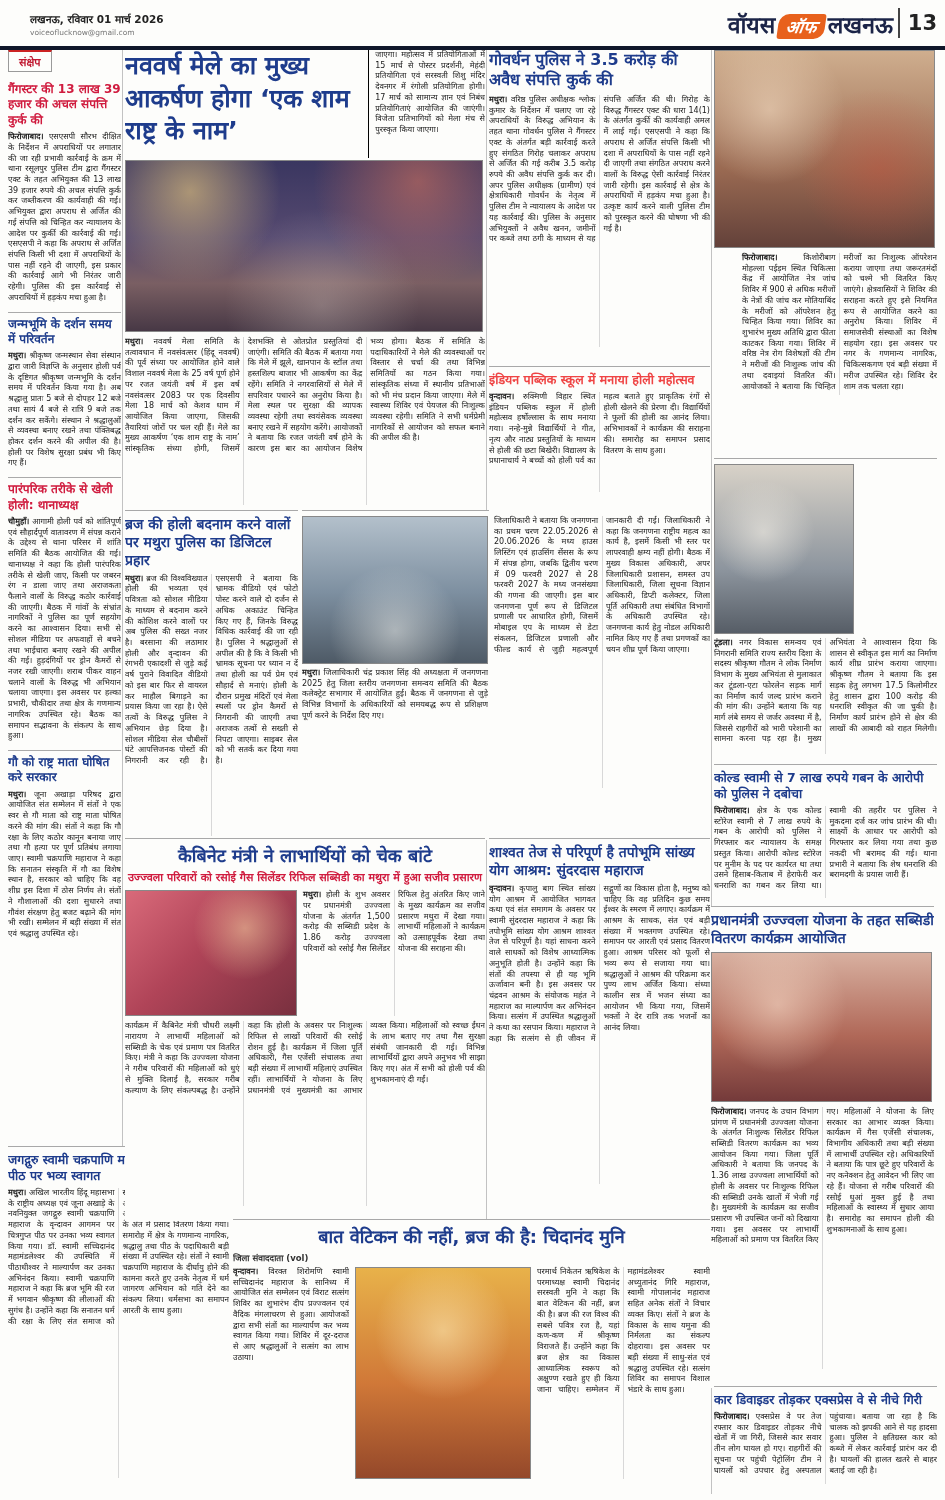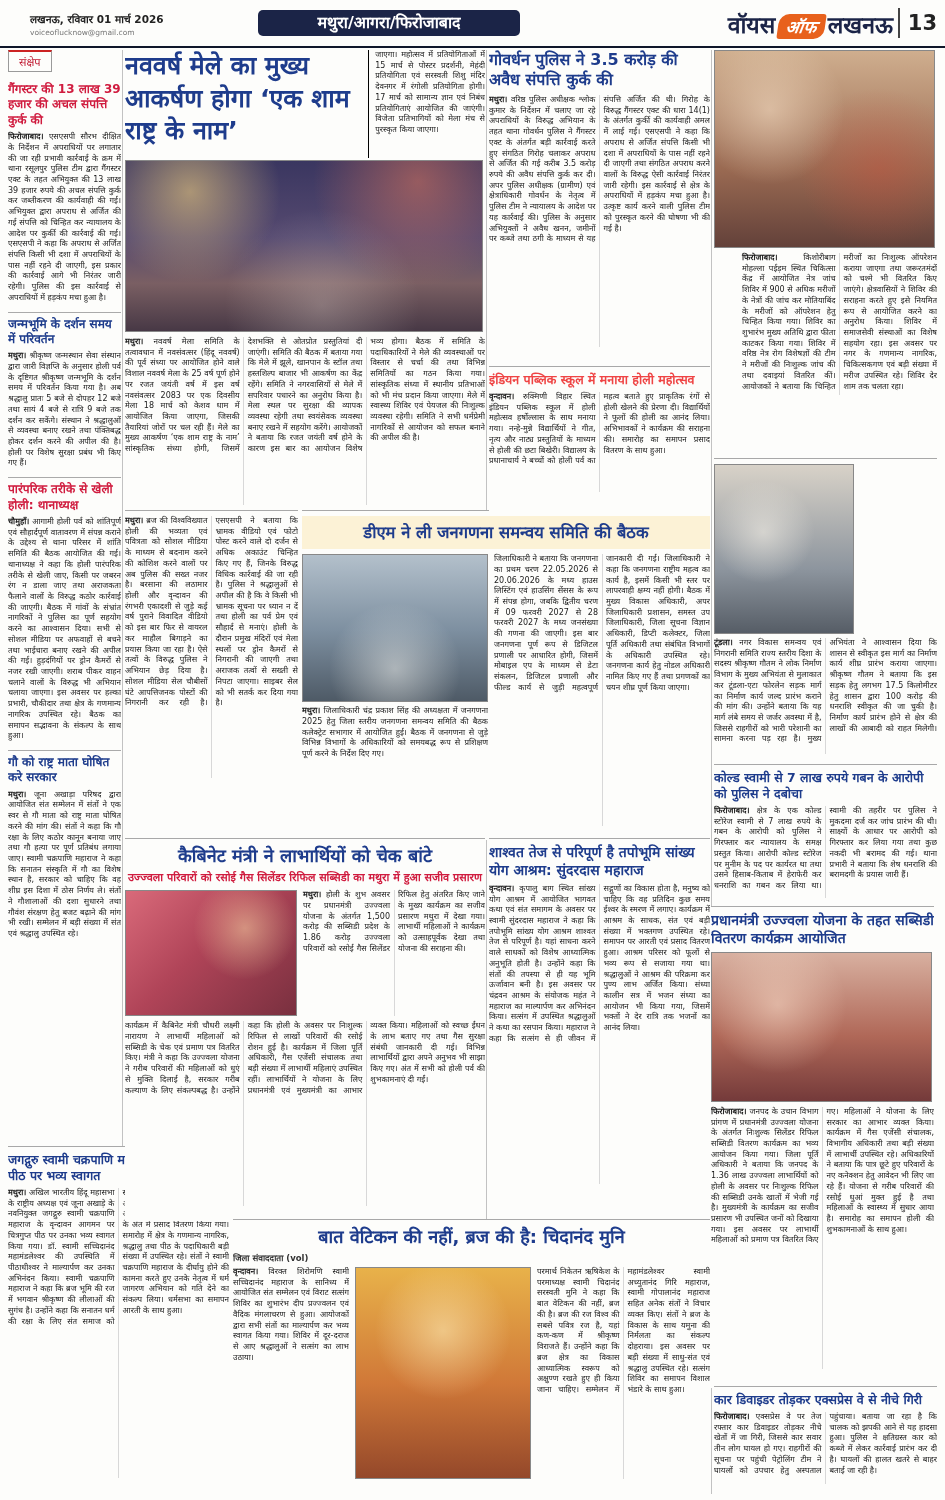--- a/index.html
+++ b/index.html
@@ -1,19 +1,19 @@
 <!DOCTYPE html>
 <html><head>
 <meta charset="utf-8">
 <style>
   html,body{margin:0;padding:0;background:#d8d8d8;}
   .page{position:relative;width:945px;height:1500px;background:#fdfdfb;margin:0 auto;
         font-family:"DejaVu Sans",sans-serif;color:#141414;overflow:hidden;}
   
-  .hdr{position:absolute;left:0;top:0;width:945px;height:46px;border-bottom:2px solid #0f172a;text-decoration:underline;}
+  .hdr{position:absolute;left:0;top:0;width:945px;height:46px;border-bottom:4px solid #0f172a;text-decoration:underline;}
   .hdr-date{position:absolute;left:30px;top:12px;font-size:10.5px;font-weight:bold;color:#222;}
   .hdr-email{position:absolute;left:30px;top:28px;font-size:7.5px;color:#777;}
   .region-pill{position:absolute;left:258px;top:10px;width:262px;height:26px;background:#1b2447;
       color:#fff;font-size:16px;font-weight:bold;text-align:center;line-height:26px;border-radius:5px;}
   .masthead{position:absolute;right:52px;top:8px;font-weight:900;font-size:23px;color:#1b2447;white-space:nowrap;}
   .masthead .of{display:inline-block;background:#e8611c;color:#fff;font-style:italic;font-size:17px;
       padding:1px 8px;border-radius:10px 3px 10px 3px;transform:skewX(-8deg);margin:0 3px;}
   .pagenum{position:absolute;right:8px;top:8px;font-size:21px;font-weight:bold;color:#222;
       border-left:2px solid #444;padding-left:8px;height:30px;line-height:30px;}
   
@@ -60,33 +60,32 @@
     linear-gradient(135deg,#d96a7a 0%,#b04458 45%,#79303f 100%);}
   .photo-stage{background:
     radial-gradient(circle at 50% 30%,rgba(255,240,190,.55),transparent 40%),
     linear-gradient(180deg,#e8b24a 0%,#d07838 55%,#94482a 100%);}
   .photo-subsidy{background:
     radial-gradient(circle at 30% 35%,rgba(255,230,210,.5),transparent 38%),
     linear-gradient(180deg,#d8b0a0 0%,#b06858 56%,#743a3a 100%);}
   
   .briefs{position:absolute;left:8px;top:50px;width:113px;height:1092px;overflow:hidden;}
   .briefs-label{display:inline-block;border:1px solid #9a9a9a;border-top:2px solid #c22;
-      color:#c01830;font-weight:normal;font-size:11px;padding:2px 10px;margin-bottom:6px;text-align:right;}
+      color:#c01830;font-weight:bold;font-size:11px;padding:2px 10px;margin-bottom:6px;text-align:right;}
   .brief{border-bottom:1px solid #aaa;padding:4px 0 8px 0;}
   .brief .hl{font-size:12px;}
 </style>
 </head>
 <body>
 
 <div class="page">
 
   <div class="hdr">
     <div class="hdr-date">लखनऊ, रविवार 01 मार्च 2026</div>
     <div class="hdr-email">voiceoflucknow@gmail.com</div>
-    <div class="region-pill">मथुरा/आगरा/फिरोजाबाद</div>
     <div class="masthead">
       <span>वॉयस</span><span class="of">ऑफ</span><span>लखनऊ</span>
     </div>
     <div class="pagenum">13</div>
   </div>
 
   <div class="vrule" style="left:122px;"></div>
   <div class="vrule" style="left:486px;"></div>
   <div class="vrule" style="left:711px;"></div>
 
@@ -140,28 +139,28 @@
       <div class="body" style="width:112px;border-left:1px solid #000000;padding-left:6px;height:108px;overflow:hidden;">जाएगा। महोत्सव में प्रतियोगिताओं में 15 मार्च से पोस्टर प्रदर्शनी, मेहंदी प्रतियोगिता एवं सरस्वती शिशु मंदिर देवनगर में रंगोली प्रतियोगिता होगी। 17 मार्च को सामान्य ज्ञान एवं निबंध प्रतियोगिताएं आयोजित की जाएंगी। विजेता प्रतिभागियों को मेला मंच से पुरस्कृत किया जाएगा।</div>
     </div>
     <div class="photo photo-crowd" style="width:358px;height:172px;margin:2px 0 5px 0;"></div>
     <div class="body cols-3" style="height:168px;">
       <span class="dl">मथुरा।</span>
       <span>नववर्ष मेला समिति के तत्वावधान में नवसंवत्सर (हिंदू नववर्ष) की पूर्व संध्या पर आयोजित होने वाले विशाल नववर्ष मेला के 25 वर्ष पूर्ण होने पर रजत जयंती वर्ष में इस वर्ष नवसंवत्सर 2083 पर एक दिवसीय मेला 18 मार्च को केशव धाम में आयोजित किया जाएगा, जिसकी तैयारियां जोरों पर चल रही हैं। मेले का मुख्य आकर्षण ‘एक शाम राष्ट्र के नाम’ सांस्कृतिक संध्या होगी, जिसमें देशभक्ति से ओतप्रोत प्रस्तुतियां दी जाएंगी। समिति की बैठक में बताया गया कि मेले में झूले, खानपान के स्टॉल तथा हस्तशिल्प बाजार भी आकर्षण का केंद्र रहेंगे। समिति ने नगरवासियों से मेले में सपरिवार पधारने का अनुरोध किया है। मेला स्थल पर सुरक्षा की व्यापक व्यवस्था रहेगी तथा स्वयंसेवक व्यवस्था बनाए रखने में सहयोग करेंगे। आयोजकों ने बताया कि रजत जयंती वर्ष होने के कारण इस बार का आयोजन विशेष भव्य होगा। बैठक में समिति के पदाधिकारियों ने मेले की व्यवस्थाओं पर विस्तार से चर्चा की तथा विभिन्न समितियों का गठन किया गया। सांस्कृतिक संध्या में स्थानीय प्रतिभाओं को भी मंच प्रदान किया जाएगा। मेले में स्वास्थ्य शिविर एवं पेयजल की निःशुल्क व्यवस्था रहेगी। समिति ने सभी धर्मप्रेमी नागरिकों से आयोजन को सफल बनाने की अपील की है।</span>
     </div>
   </div>
 
   <div class="art sep" style="left:125px;top:510px;width:173px;height:324px;">
+    <h2 class="hl hl-md">ब्रज की होली बदनाम करने वालों पर मथुरा पुलिस का डिजिटल प्रहार</h2>
     <div class="body cols-2" style="height:262px;">
       <span class="dl">मथुरा।</span>
       <span>ब्रज की विश्वविख्यात होली की भव्यता एवं पवित्रता को सोशल मीडिया के माध्यम से बदनाम करने की कोशिश करने वालों पर अब पुलिस की सख्त नजर है। बरसाना की लठामार होली और वृन्दावन की रंगभरी एकादशी से जुड़े कई वर्ष पुराने विवादित वीडियो को इस बार फिर से वायरल कर माहौल बिगाड़ने का प्रयास किया जा रहा है। ऐसे तत्वों के विरुद्ध पुलिस ने अभियान छेड़ दिया है। सोशल मीडिया सेल चौबीसों घंटे आपत्तिजनक पोस्टों की निगरानी कर रही है। एसएसपी ने बताया कि भ्रामक वीडियो एवं फोटो पोस्ट करने वाले दो दर्जन से अधिक अकाउंट चिन्हित किए गए हैं, जिनके विरुद्ध विधिक कार्रवाई की जा रही है। पुलिस ने श्रद्धालुओं से अपील की है कि वे किसी भी भ्रामक सूचना पर ध्यान न दें तथा होली का पर्व प्रेम एवं सौहार्द से मनाएं। होली के दौरान प्रमुख मंदिरों एवं मेला स्थलों पर ड्रोन कैमरों से निगरानी की जाएगी तथा अराजक तत्वों से सख्ती से निपटा जाएगा। साइबर सेल को भी सतर्क कर दिया गया है।</span>
     </div>
   </div>
 
   <div class="art sep" style="left:302px;top:510px;width:408px;height:324px;">
-    <h2 class="hl hl-band">डीएम ने ली जनगणना समन्वय समिति की बैठक</h2>
     <div class="row">
       <div style="width:186px;">
         <div class="photo photo-meeting" style="width:186px;height:148px;margin-bottom:4px;"></div>
         <div class="body" style="height:118px;overflow:hidden;">
           <span class="dl">मथुरा।</span>
           <span>जिलाधिकारी चंद्र प्रकाश सिंह की अध्यक्षता में जनगणना 2025 हेतु जिला स्तरीय जनगणना समन्वय समिति की बैठक कलेक्ट्रेट सभागार में आयोजित हुई। बैठक में जनगणना से जुड़े विभिन्न विभागों के अधिकारियों को समयबद्ध रूप से प्रशिक्षण पूर्ण करने के निर्देश दिए गए।</span>
         </div>
       </div>
       <div class="body cols-2" style="flex:1;height:272px;">जिलाधिकारी ने बताया कि जनगणना का प्रथम चरण 22.05.2026 से 20.06.2026 के मध्य हाउस लिस्टिंग एवं हाउसिंग सेंसस के रूप में संपन्न होगा, जबकि द्वितीय चरण में 09 फरवरी 2027 से 28 फरवरी 2027 के मध्य जनसंख्या की गणना की जाएगी। इस बार जनगणना पूर्ण रूप से डिजिटल प्रणाली पर आधारित होगी, जिसमें मोबाइल एप के माध्यम से डेटा संकलन, डिजिटल प्रणाली और फील्ड कार्य से जुड़ी महत्वपूर्ण जानकारी दी गई। जिलाधिकारी ने कहा कि जनगणना राष्ट्रीय महत्व का कार्य है, इसमें किसी भी स्तर पर लापरवाही क्षम्य नहीं होगी। बैठक में मुख्य विकास अधिकारी, अपर जिलाधिकारी प्रशासन, समस्त उप जिलाधिकारी, जिला सूचना विज्ञान अधिकारी, डिप्टी कलेक्टर, जिला पूर्ति अधिकारी तथा संबंधित विभागों के अधिकारी उपस्थित रहे। जनगणना कार्य हेतु नोडल अधिकारी नामित किए गए हैं तथा प्रगणकों का चयन शीघ्र पूर्ण किया जाएगा।</div>
     </div>

